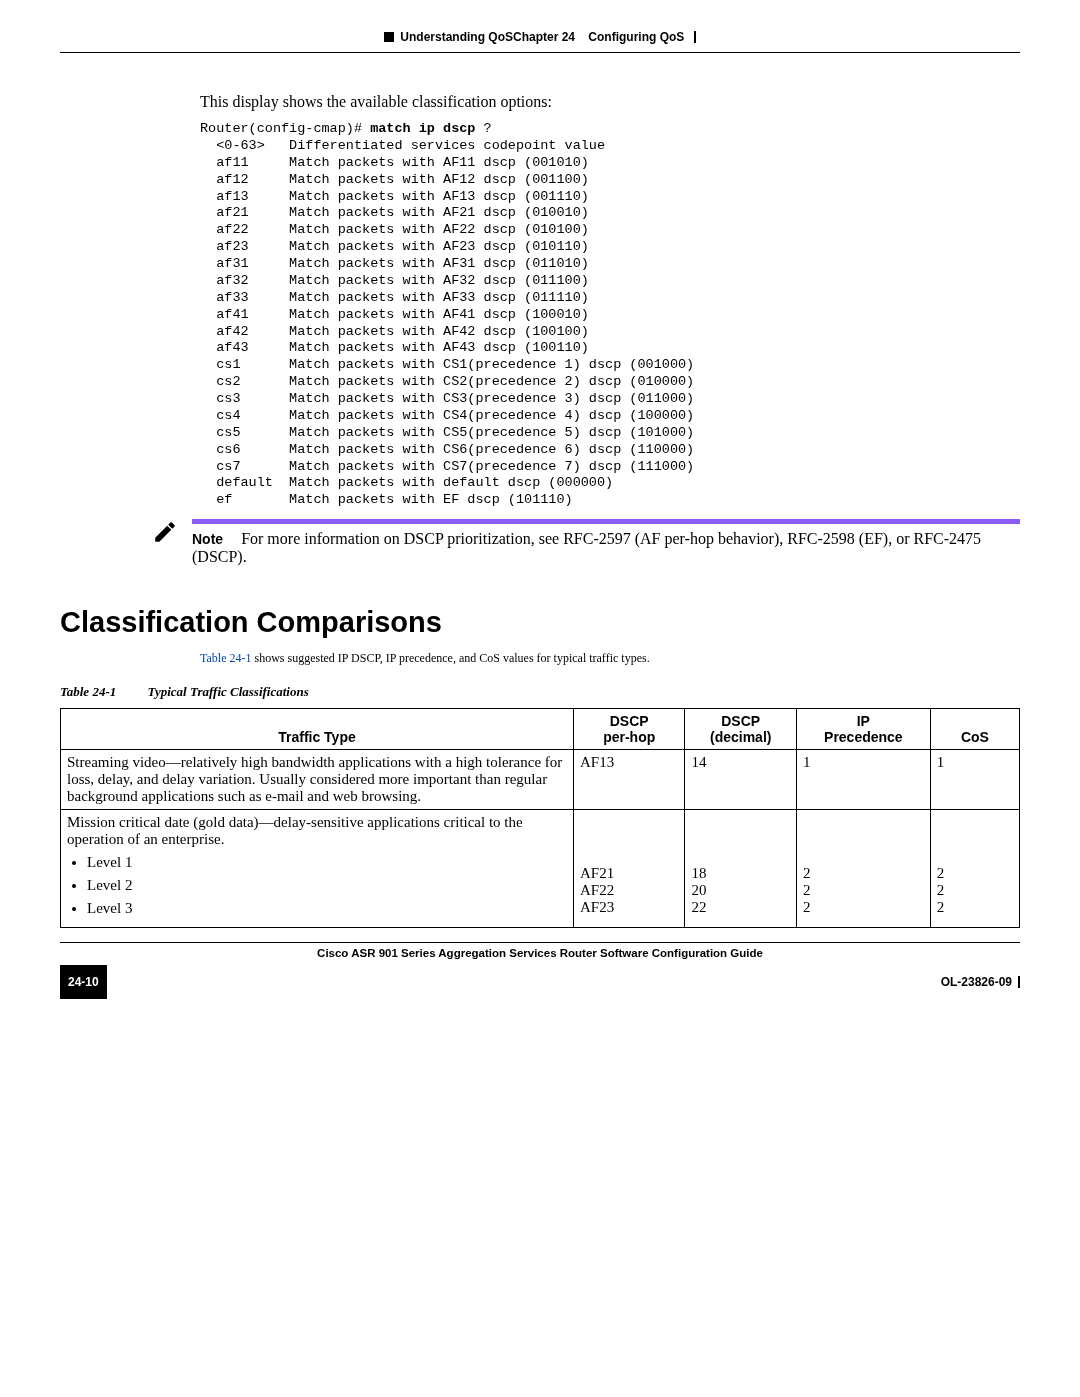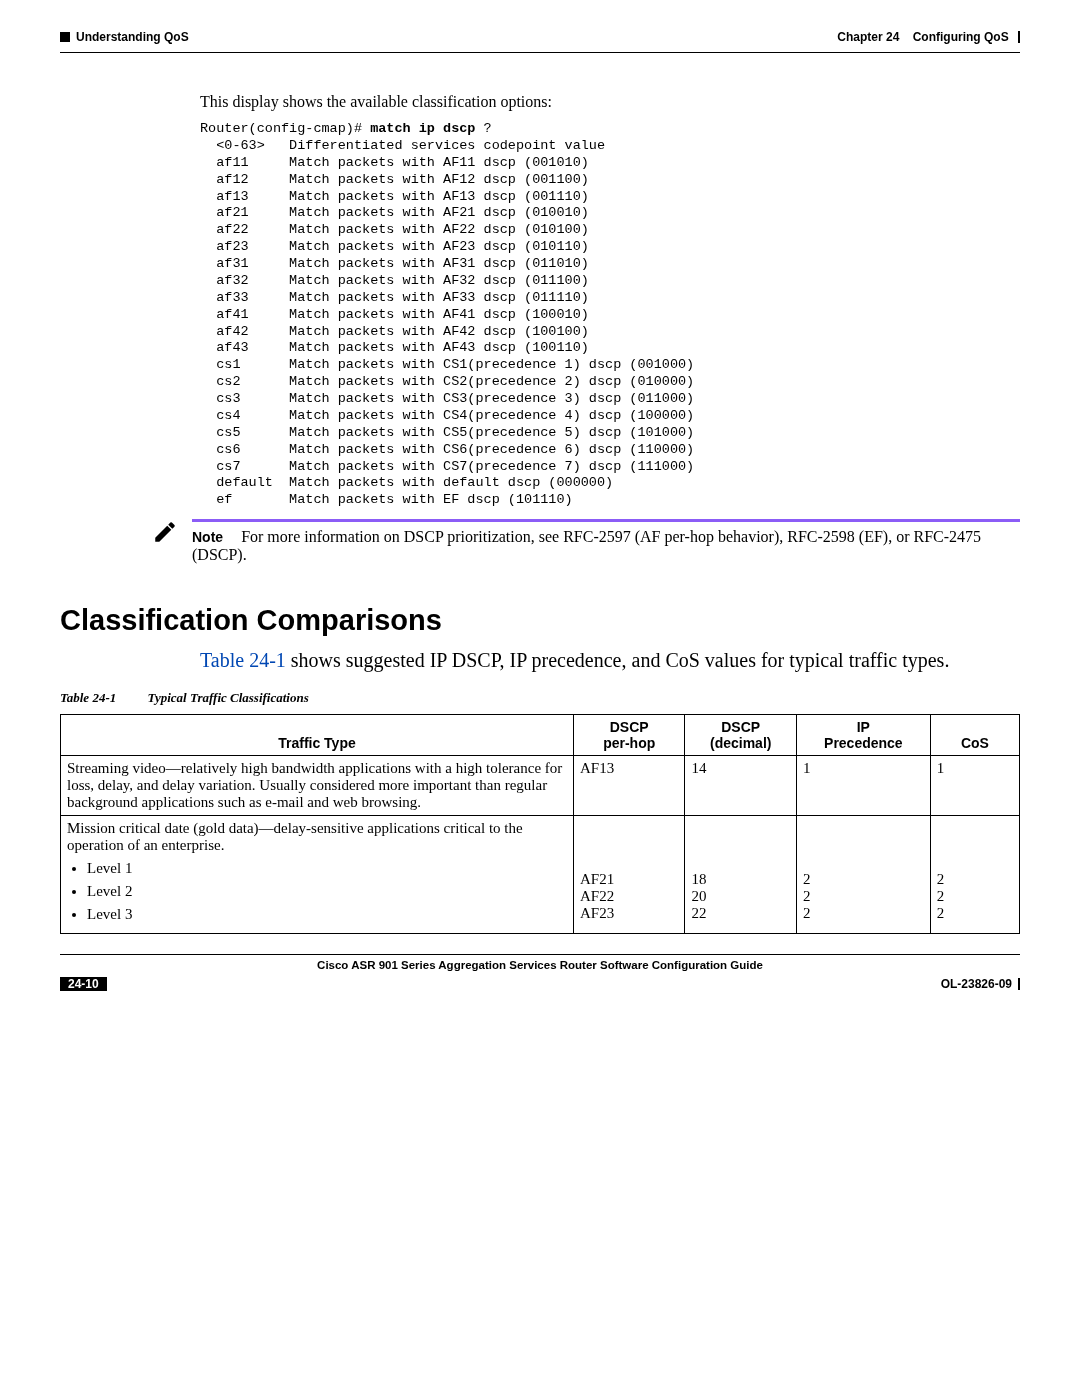--- a/index.html
+++ b/index.html
@@ -10,21 +10,21 @@
     font-size: 15px;
     color: #000;
     width: 1080px;
   }
   .page {
     padding: 30px 60px 30px 60px;
     box-sizing: border-box;
   }
   .header-row {
     display: flex;
-    justify-content: space-between;
+    justify-content: center;
     align-items: baseline;
     font-family: Arial, Helvetica, sans-serif;
     font-size: 12px;
     font-weight: bold;
     margin-bottom: 8px;
   }
   .header-left {
     position: relative;
   }
   .header-left::before {
@@ -73,39 +73,39 @@
     margin-left: 90px;
   }
   .note-icon {
     width: 30px;
     flex: 0 0 30px;
     text-align: center;
   }
   .note-icon svg { width: 26px; height: 26px; }
   .note-content {
     flex: 1;
-    border-top: 3px solid #8b5cf6;
+    border-top: 5px solid #8b5cf6;
     padding-top: 6px;
     font-size: 16px;
   }
   .note-label {
     font-family: Arial, Helvetica, sans-serif;
     font-weight: bold;
     font-size: 14px;
     margin-right: 14px;
   }
   h2.section-title {
     font-family: Arial, Helvetica, sans-serif;
     font-weight: bold;
     font-size: 29px;
     margin: 40px 0 12px 0;
   }
   .section-intro {
     margin-left: 140px;
-    font-size: 20px;
+    font-size: 12px;
     margin-bottom: 18px;
   }
   .table-ref { color: #0047b3; }
   .table-caption {
     font-family: Liberation Serif, serif;
     font-size: 13px;
     font-weight: bold;
     font-style: italic;
     margin: 0 0 8px 0;
   }
@@ -132,21 +132,21 @@
   .col2 { width: 10%; }
   .col3 { width: 12%; }
   .col4 { width: 8%; }
   ul.levels {
     margin: 6px 0 0 4px;
     padding-left: 16px;
   }
   ul.levels li { margin: 6px 0; }
   .multiline { white-space: pre-line; }
   .footer {
-    margin-top: 20px;
+    margin-top: 14px;
   }
   .footer-rule {
     border: none;
     border-top: 1px solid #000;
     margin: 0 0 4px 0;
   }
   .footer-title {
     font-family: Arial, Helvetica, sans-serif;
     font-size: 11.5px;
     font-weight: bold;
@@ -157,21 +157,21 @@
     display: flex;
     justify-content: space-between;
     align-items: center;
     font-family: Arial, Helvetica, sans-serif;
     font-size: 12px;
     font-weight: bold;
   }
   .page-num {
     background: #000;
     color: #fff;
-    padding: 0 8px;
+    padding: 10px 8px;
     display: inline-block;
   }
   .doc-id::after {
     content: '';
     display: inline-block;
     width: 2px; height: 12px;
     background: #000;
     margin-left: 6px;
     vertical-align: -2px;
   }

